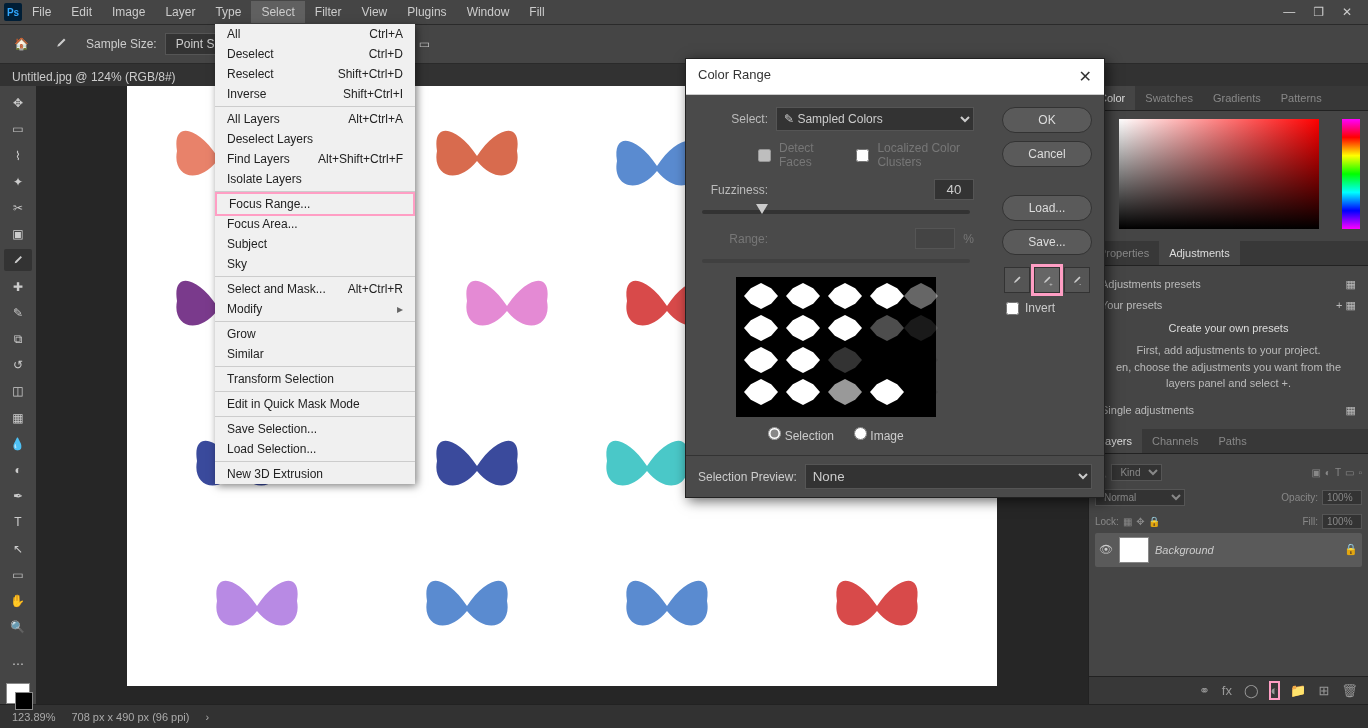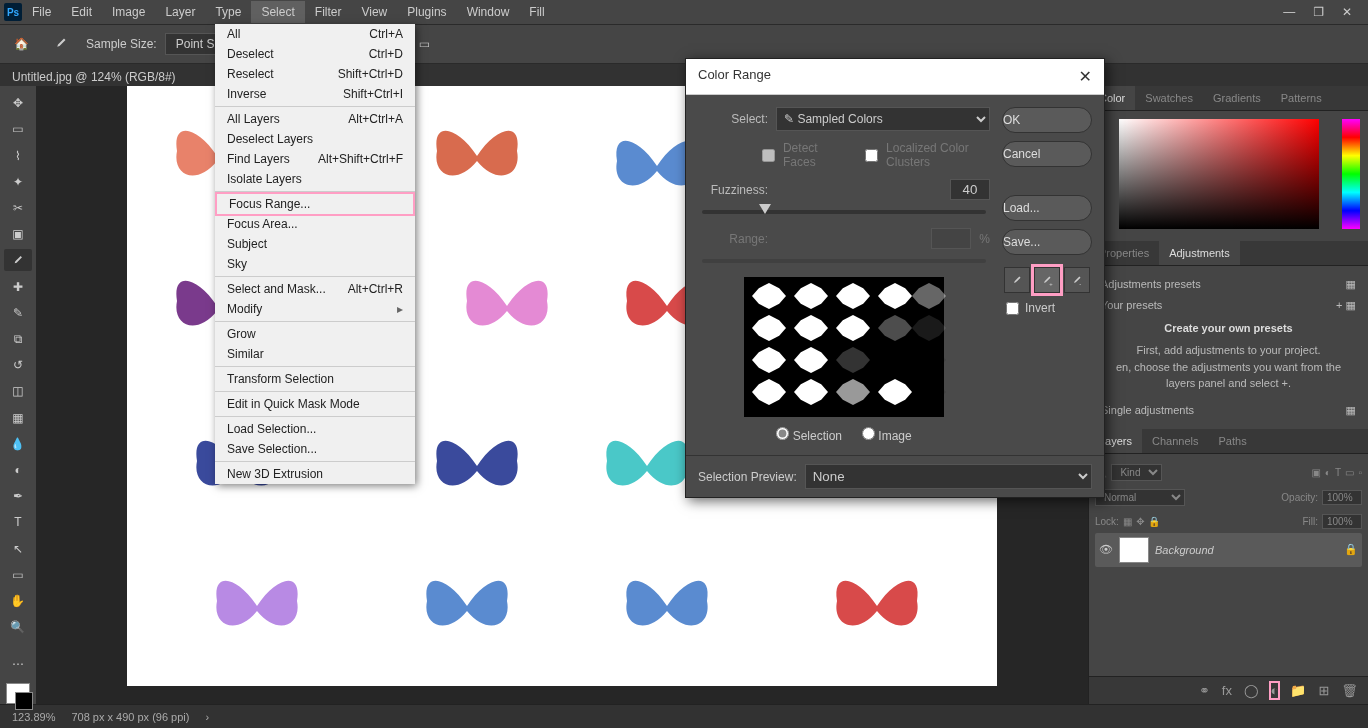--- a/index.html
+++ b/index.html
@@ -26,21 +26,21 @@
 .canvas { width: 870px; height: 600px; background: #fff; margin-top: 0; position: relative; }
 
 .right-panels { width: 280px; background: #383838; display: flex; flex-direction: column; border-left: 1px solid #222; }
 .panel-tabs { display: flex; background: #383838; border-bottom: 1px solid #222; font-size: 11px; }
 .panel-tabs .ptab { padding: 6px 10px; color: #888; cursor: pointer; }
 .panel-tabs .ptab.active { color: #ddd; background: #454545; }
 .color-picker-body { height: 130px; background: #454545; position: relative; padding: 8px; }
 .color-gradient { position:absolute; left:30px; top:8px; width:200px; height:110px; background: linear-gradient(to bottom, transparent, black), linear-gradient(to right, white, red); }
 .hue-strip { position:absolute; right:8px; top:8px; width:18px; height:110px; background: linear-gradient(to bottom, #f0f, #f00, #ff0, #0f0, #0ff, #00f, #f0f); }
 .adj-body { background:#454545; padding: 12px; font-size: 11px; color: #bbb; }
-.adj-body h4 { text-align:center; font-weight: bold; color:#ddd; margin-bottom:8px; }
+.adj-body h4 { text-align:center; font-weight: normal; color:#ddd; margin-bottom:8px; }
 .adj-body p { text-align:center; font-size: 11px; line-height: 1.5; }
 .layers-body { flex:1; background:#454545; padding:6px; font-size:11px; }
 .layer-row { display:flex; align-items:center; gap:6px; padding:4px; background:#5a5a5a; border-radius:2px; }
 .layer-thumb { width:30px; height:26px; background:#fff; border:1px solid #888; }
 .layer-controls { display:flex; gap:4px; align-items:center; padding:4px 0; color:#888; font-size:10px; }
 .layer-controls select, .layer-controls input { background:#333; border:1px solid #555; color:#888; font-size:10px; padding:1px 4px; }
 .layers-footer { display:flex; justify-content:flex-end; gap:12px; padding:6px 10px; background:#383838; border-top:1px solid #222; font-size:13px; color:#999; }
 .layers-footer span { cursor:pointer; }
 .hl-pink { outline: 2px solid #ff9ec4; }
 
@@ -50,24 +50,24 @@
 .dropdown { position: absolute; left: 215px; top: 24px; width: 200px; background: #f0f0f0; color: #222; box-shadow: 2px 2px 8px rgba(0,0,0,0.5); z-index: 50; font-size: 12px; }
 .dropdown .ditem { display:flex; justify-content:space-between; padding: 3px 12px; cursor: pointer; }
 .dropdown .sep { height: 1px; background: #ccc; margin: 2px 0; }
 .dropdown .ditem.highlighted { border: 2px solid #ff9ec4; margin: -2px 0; }
 .dropdown .ditem .arrow { color:#666; }
 
 
 .dialog { position:absolute; left:685px; top:58px; width:420px; background:#4a4a4a; border:1px solid #222; box-shadow: 3px 3px 12px rgba(0,0,0,0.6); z-index:60; color:#ccc; font-size:12px; }
 .dialog .titlebar { background:#fff; color:#333; padding:8px 12px; display:flex; justify-content:space-between; border-bottom:1px solid #ccc; font-size:13px; }
 .dialog .close-x { cursor:pointer; font-size:16px; }
-.dlg-body { display:flex; padding:12px; gap:12px; }
+.dlg-body { display:flex; padding:12px; gap:28px; }
 .dlg-left { flex:1; }
 .dlg-right { width:90px; display:flex; flex-direction:column; gap:8px; }
-.dlg-btn { background:#5a5a5a; border:1px solid #333; border-radius:14px; padding:5px 0; text-align:left; cursor:pointer; color:#ddd; font-size:12px; }
+.dlg-btn { background:#5a5a5a; border:1px solid #333; border-radius:14px; padding:5px 0; text-align:center; cursor:pointer; color:#ddd; font-size:12px; }
 .dlg-row { display:flex; align-items:center; gap:8px; margin-bottom:10px; }
 .dlg-row label { width:70px; text-align:right; color:#bbb; }
 .dlg-row select { flex:1; background:#333; border:1px solid #555; color:#ccc; padding:3px; font-size:12px; }
 .dlg-row input[type=text] { width:40px; background:#333; border:1px solid #555; color:#ccc; padding:2px 4px; text-align:center; }
 .dlg-row.disabled { color:#777; }
 .dlg-row.disabled label { color:#777; }
 .slider { height:4px; background:#333; border-radius:2px; position:relative; margin: 0 4px 14px 4px; }
 .slider .thumb { position:absolute; left:20%; top:-6px; width:0; height:0; border-left:6px solid transparent; border-right:6px solid transparent; border-top:10px solid #ccc; }
 .preview-box { width:200px; height:140px; background:#000; margin: 6px auto 10px; position:relative; padding:6px; }
 .preview-box .bf { position:absolute; width:34px; height:26px; background:#fff; clip-path: polygon(50% 0, 80% 20%, 100% 50%, 80% 80%, 50% 100%, 20% 80%, 0 50%, 20% 20%); }
@@ -355,25 +355,25 @@
       <span>Transform Selection</span>
       <span></span>
     </div>
     <div class="sep"></div>
     <div class="ditem">
       <span>Edit in Quick Mask Mode</span>
       <span></span>
     </div>
     <div class="sep"></div>
     <div class="ditem">
+      <span>Save Selection...</span>
+      <span></span>
+    </div>
+    <div class="ditem">
       <span>Load Selection...</span>
-      <span></span>
-    </div>
-    <div class="ditem">
-      <span>Save Selection...</span>
       <span></span>
     </div>
     <div class="sep"></div>
     <div class="ditem">
       <span>New 3D Extrusion</span>
       <span></span>
     </div>
   </div>
 
 <div class="dialog">

